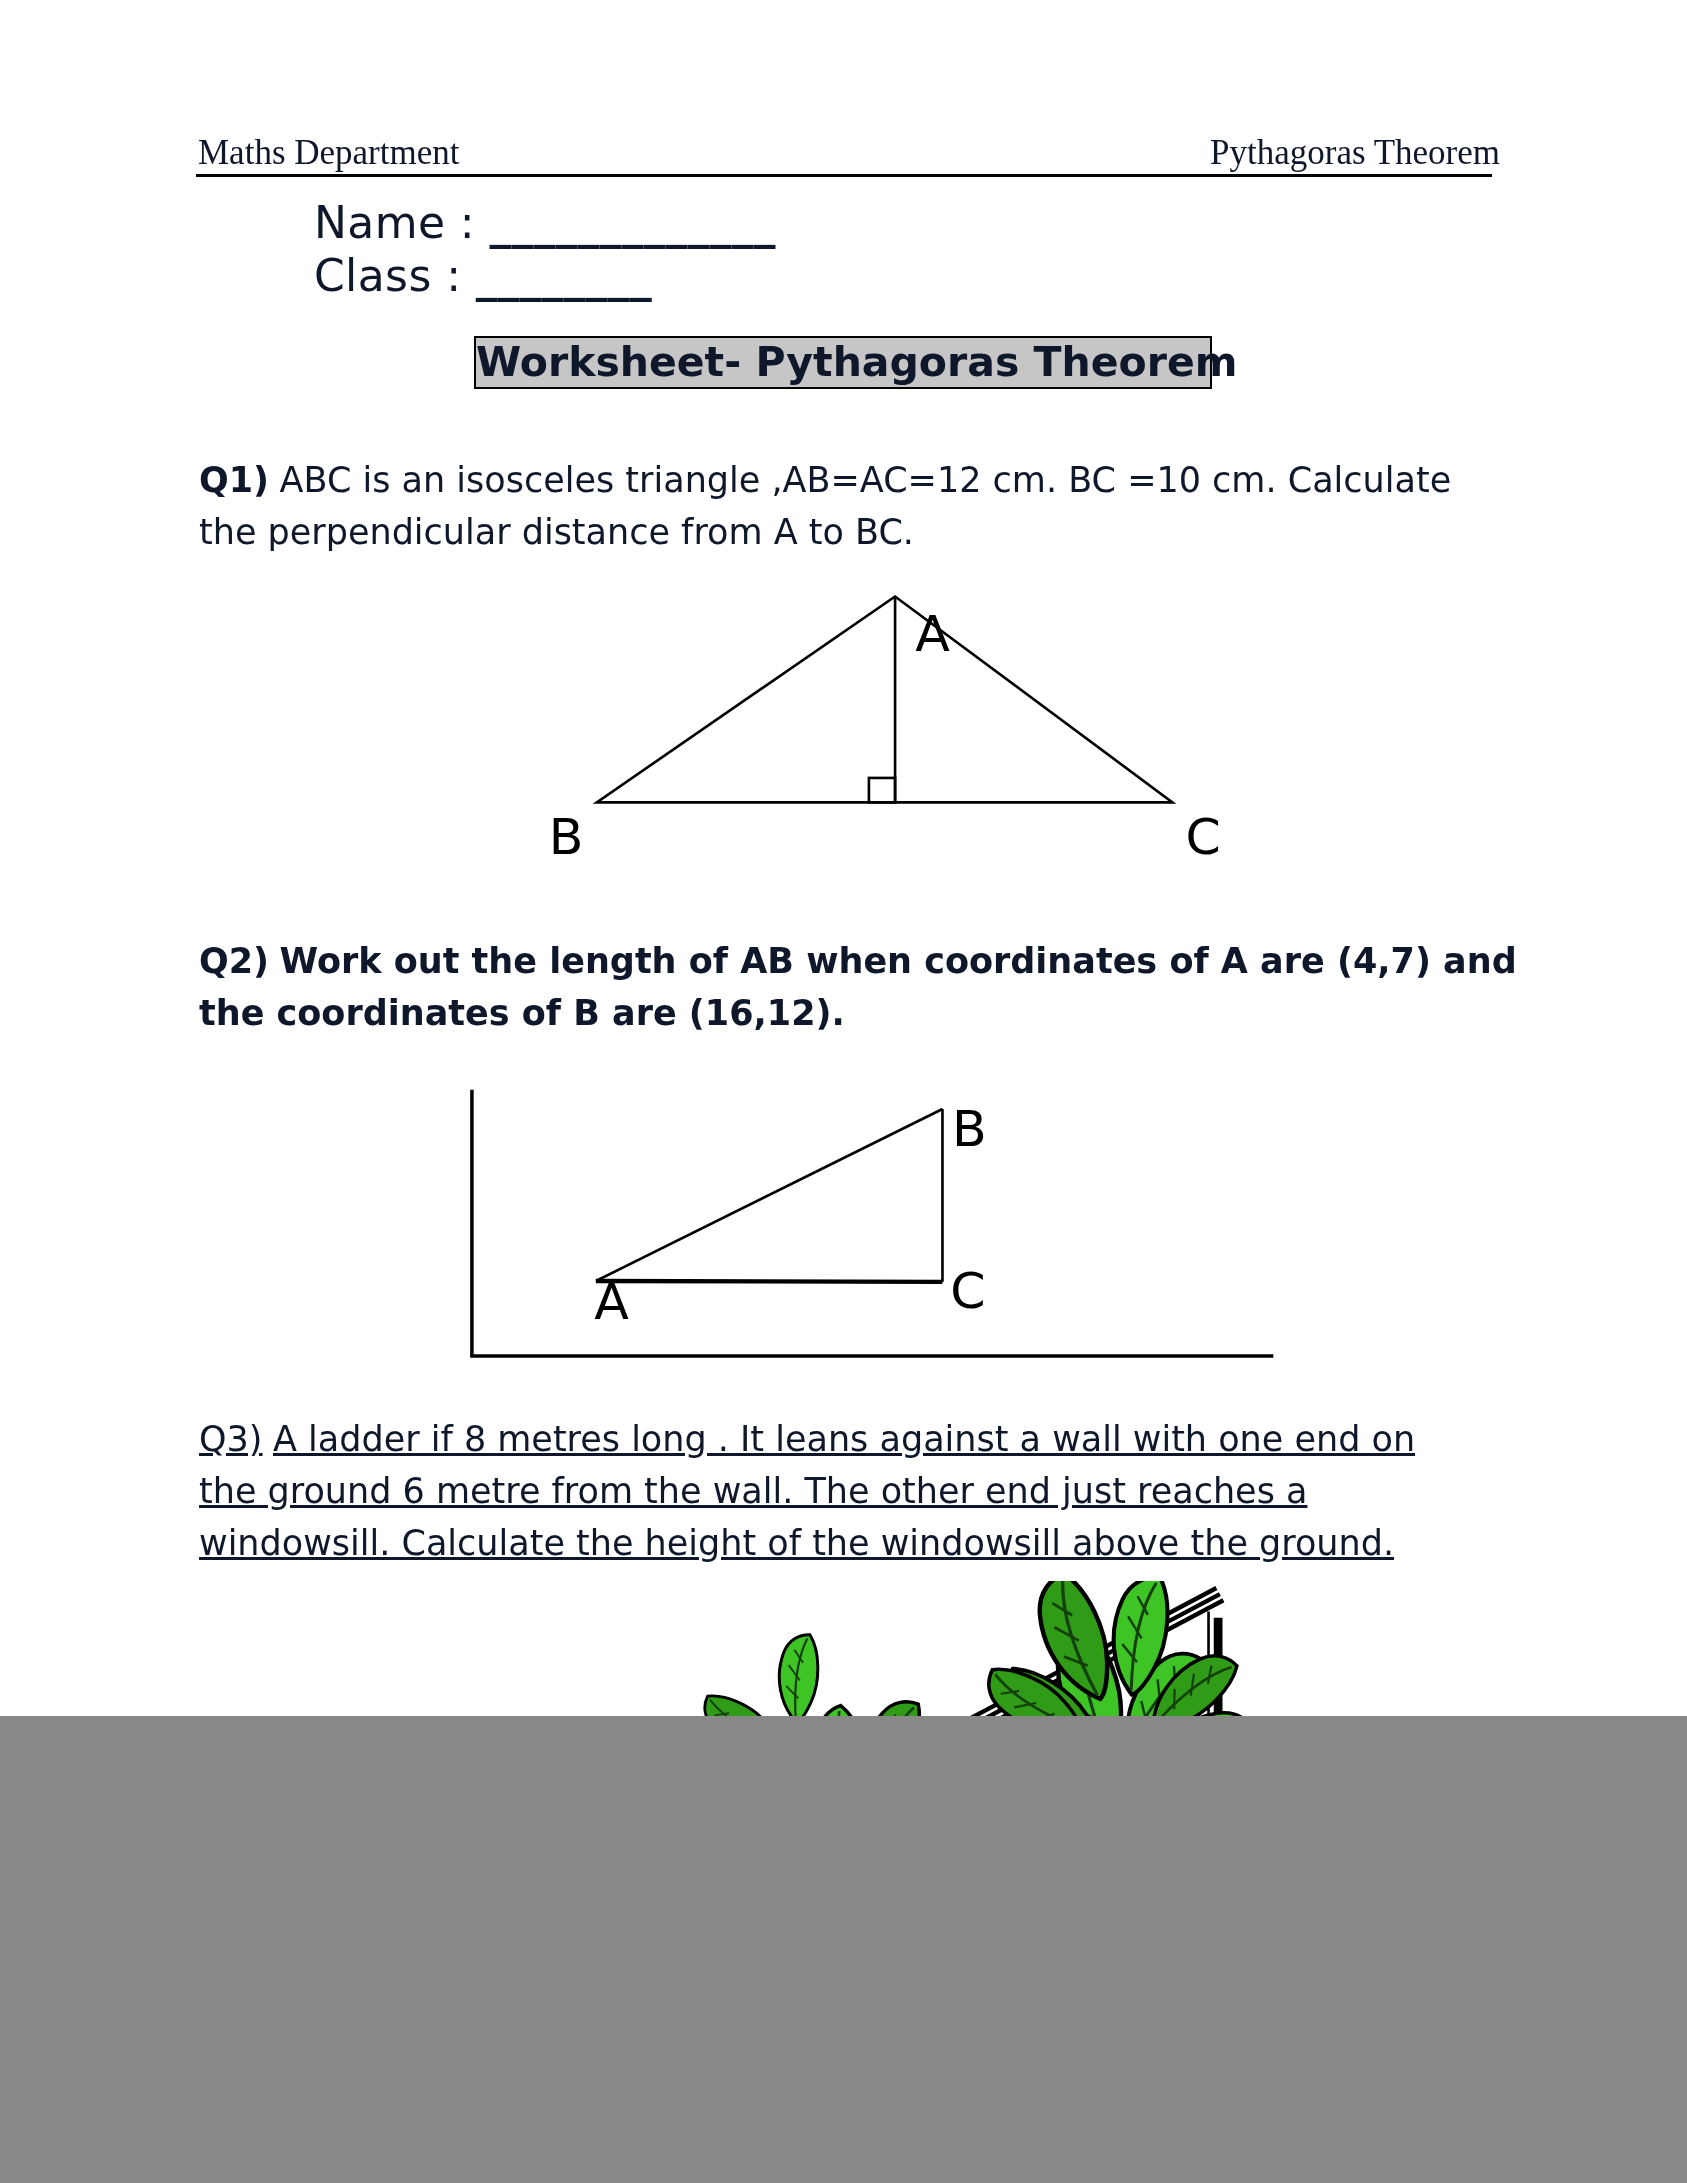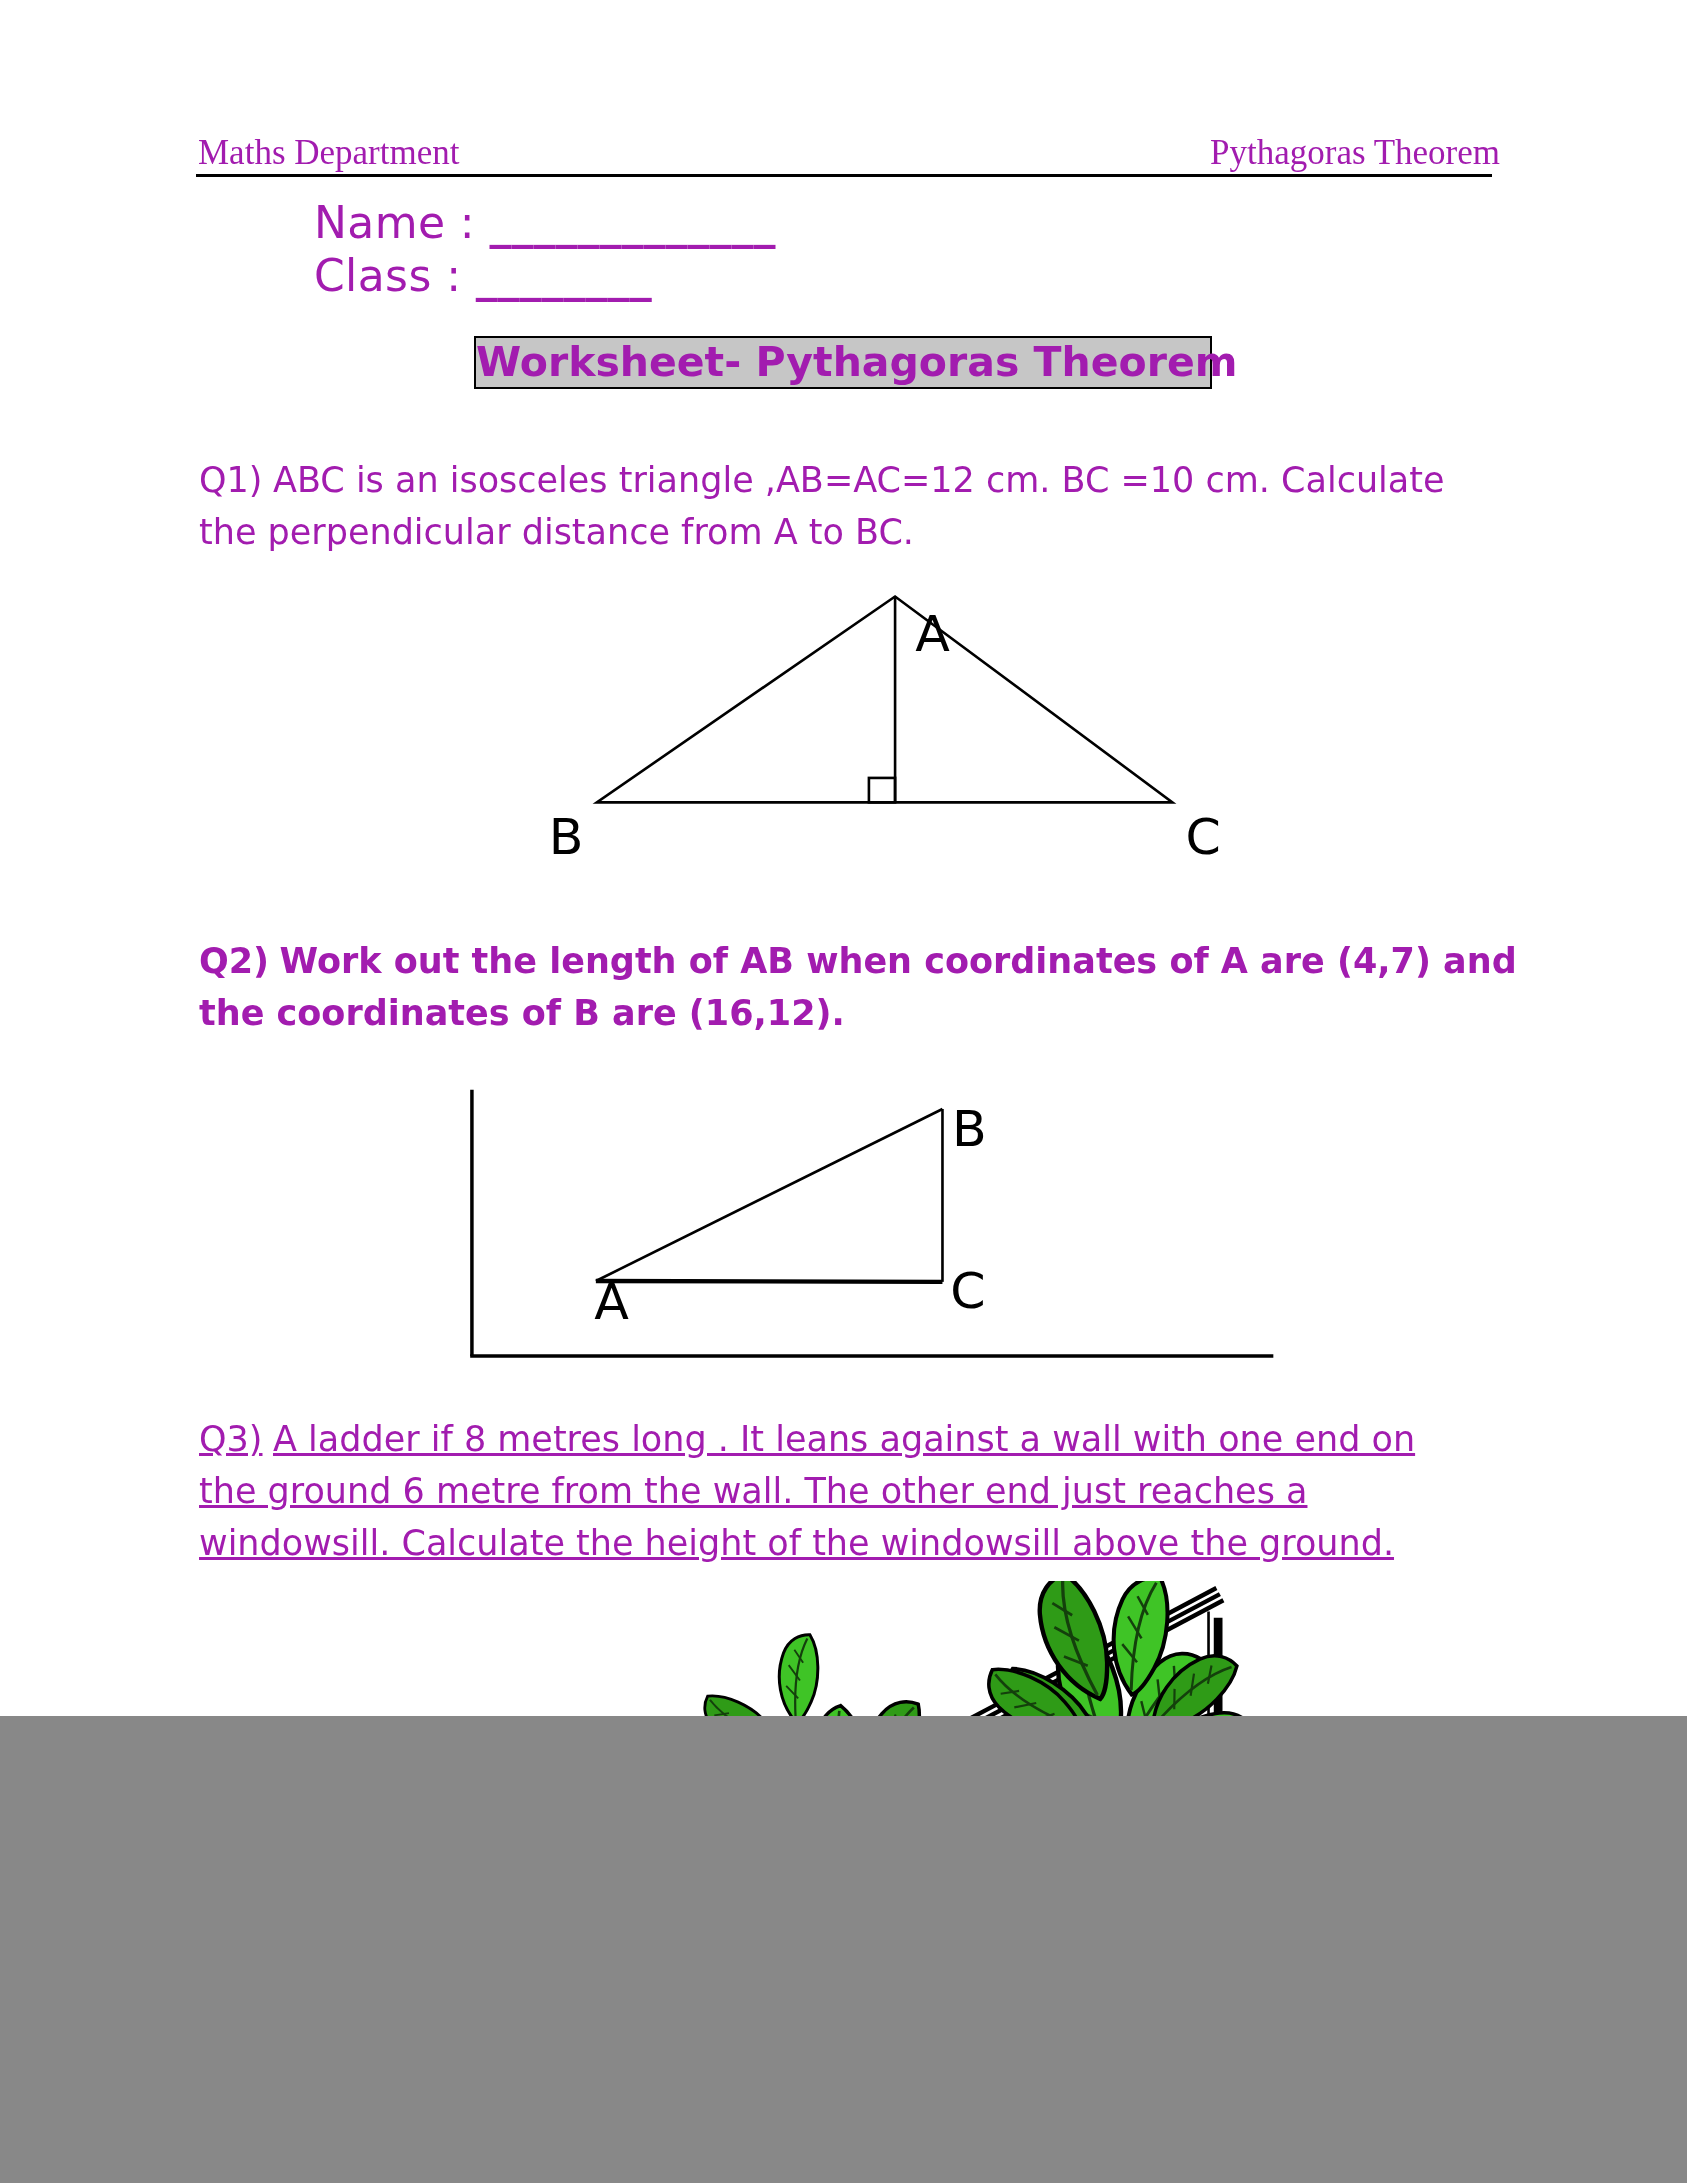--- a/index.html
+++ b/index.html
@@ -1,18 +1,18 @@
 <!DOCTYPE html>
 <html style="font-size:14px"><head>
 <meta charset="utf-8">
 <style>
   html,body{margin:0;padding:0;background:#888;}
   .page{
     position:relative;width:1687px;height:1716px;background:#ffffff;
-    font-family:"DejaVu Sans",sans-serif;color:#a21caf;overflow:hidden;
+    font-family:"DejaVu Sans",sans-serif;color:#0f172a;overflow:hidden;
   }
   
   .hdr-left{position:absolute;left:198px;top:133px;font-family:"Liberation Serif",serif;font-size:35px;}
   .hdr-right{position:absolute;right:187px;top:133px;font-family:"Liberation Serif",serif;font-size:35px;}
   .hdr-rule{position:absolute;left:196px;top:174px;width:1296px;height:2.6px;background:#000;}
   
   .stu{position:absolute;left:314px;font-size:44px;letter-spacing:0.4px;}
   .stu-name{top:197px;}
   .stu-class{top:250px;}
   .blank{font-weight:700;letter-spacing:0;}
@@ -21,21 +21,21 @@
     position:absolute;left:474px;top:336px;width:734px;height:49px;
     background:#c6c6c6;border:2.6px solid #000;text-align:center;
     font-size:41px;font-weight:700;line-height:49px;white-space:nowrap;
   }
   
   .question{position:absolute;left:199px;width:1328px;font-size:35px;line-height:52px;}
   .q1{top:454px;}
   .q2{top:935px;font-weight:bold;}
   .q3{top:1413px;text-decoration:underline;}
   .q-label{margin-right:10.5px;}
-  .q1 .q-label{font-weight:400;}
+  .q1 .q-label{font-weight:700;}
   
   .diag{position:absolute;}
   .diag-q1{left:524px;top:559px;}
   .diag-q2{left:437px;top:1074px;}
   .diag-q3{left:489px;top:1581px;}
   .geo{stroke:#000;fill:none;stroke-width:3;}
   .geo-thick{stroke:#000;fill:none;stroke-width:5;}
   .axis{stroke:#000;fill:none;stroke-width:4;}
   .vlabel{font-family:"DejaVu Sans",sans-serif;font-size:58px;fill:#000;}
   .boxlabel{font-family:"Liberation Serif",serif;font-size:44px;fill:#000;}

